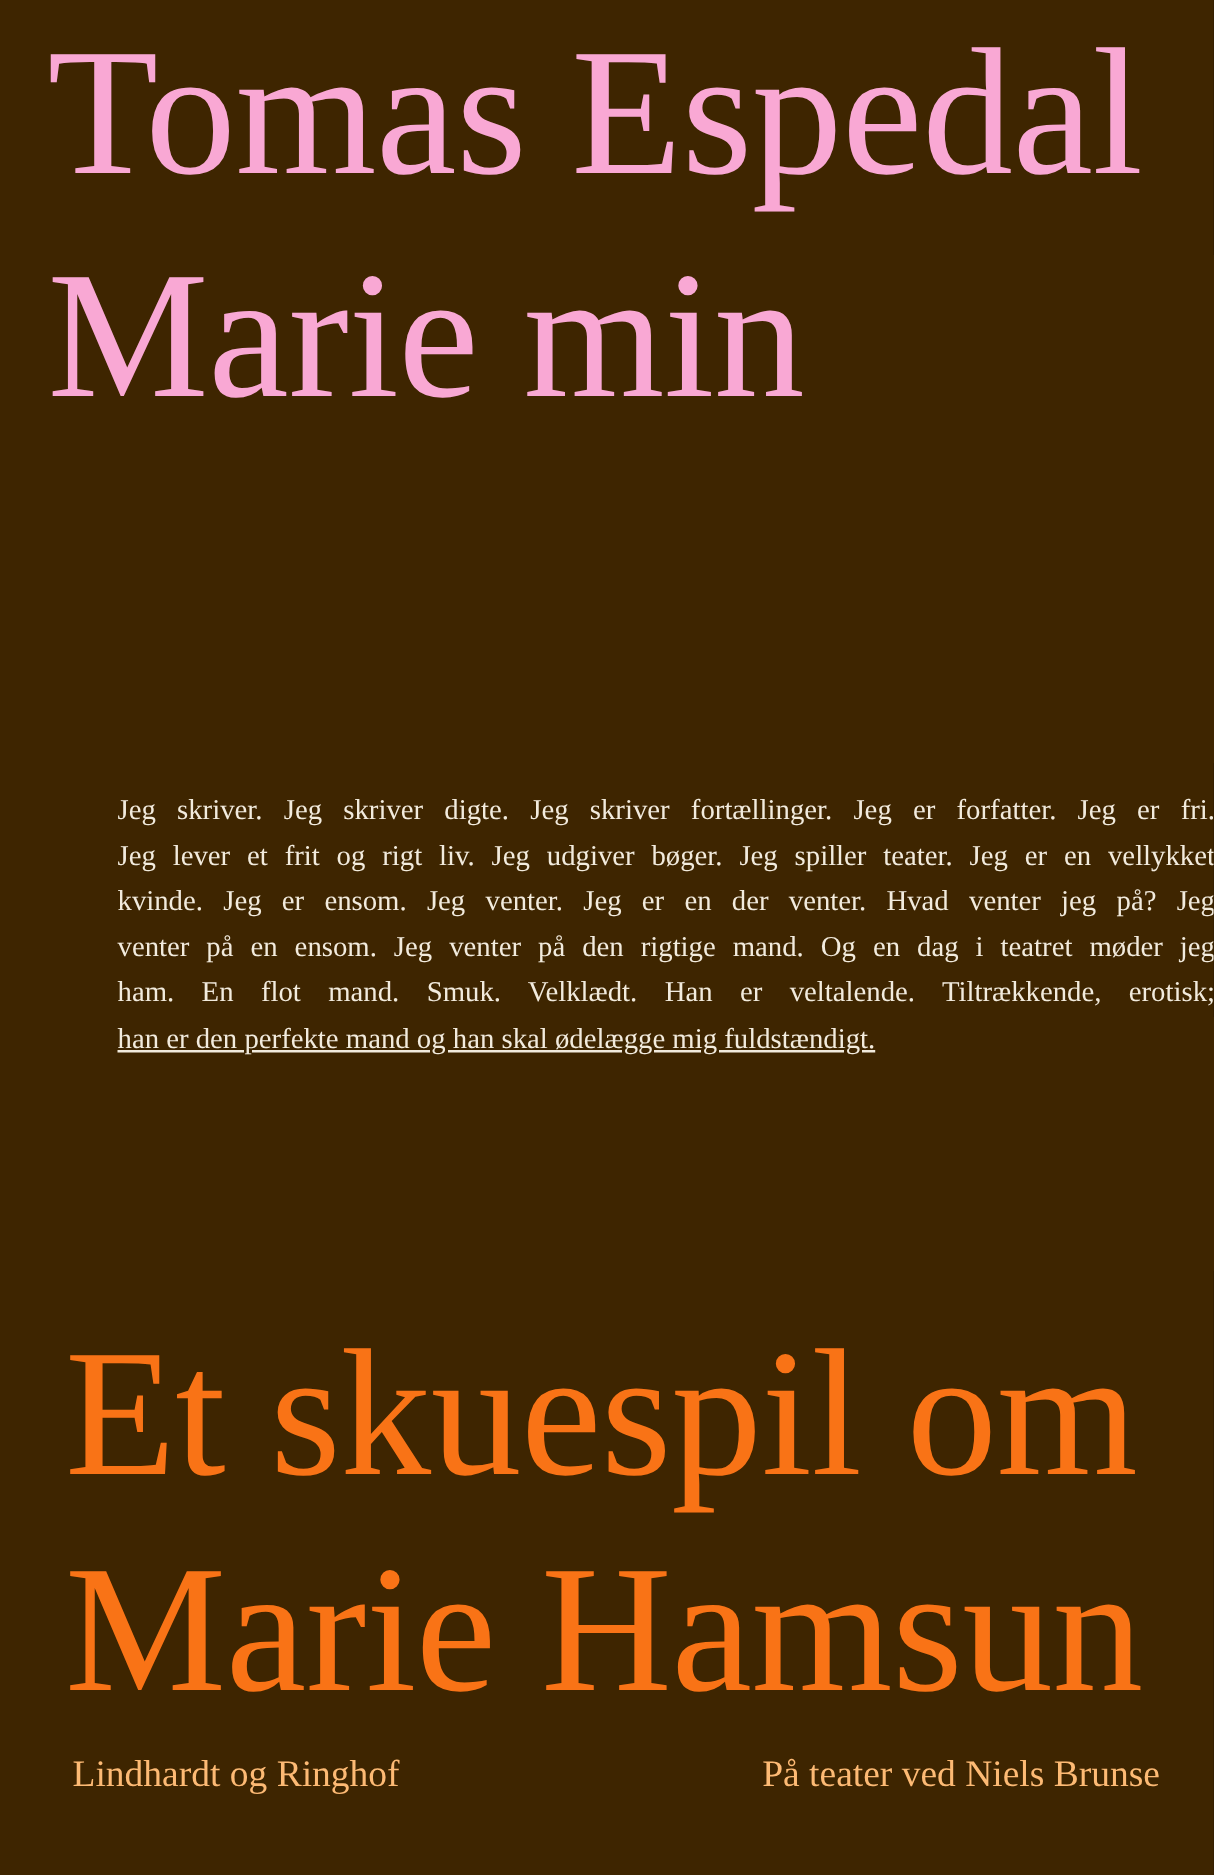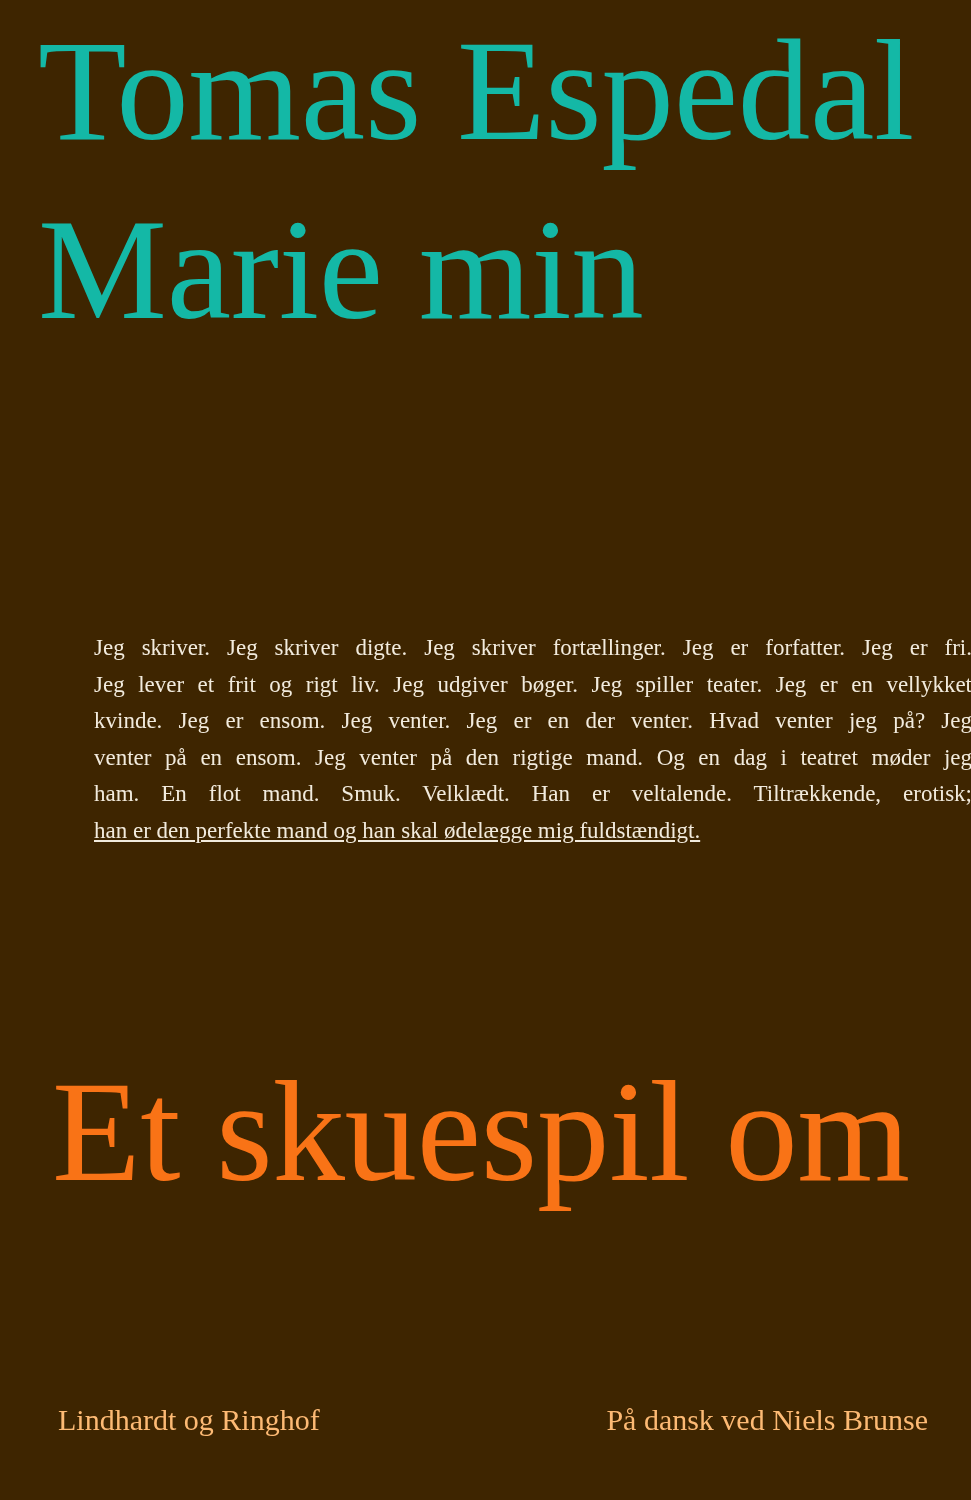--- a/index.html
+++ b/index.html
@@ -62,36 +62,37 @@
     align-items: baseline;
     font-size: 30px;
     line-height: 30px;
   }
 </style>
 </head>
 <body>
 
 <div class="cover" style="background: rgb(62, 37, 0);">
 
-  <div class="author-title-block" style="color: #14b8a6; font-family: Liberation Serif, serif;">
+  <div class="author-title-block" style="color: #f9a8d4; font-family: Liberation Serif, serif;">
     <div>Tomas Espedal</div>
     <div>Marie min</div>
   </div>
 
   <div class="blurb" style="color: rgb(242, 235, 221);">
     <div class="blurb-line">Jeg skriver. Jeg skriver digte. Jeg skriver fortællinger. Jeg er forfatter. Jeg er fri.</div>
     <div class="blurb-line">Jeg lever et frit og rigt liv. Jeg udgiver bøger. Jeg spiller teater. Jeg er en vellykket</div>
     <div class="blurb-line">kvinde. Jeg er ensom. Jeg venter. Jeg er en der venter. Hvad venter jeg på? Jeg</div>
     <div class="blurb-line">venter på en ensom. Jeg venter på den rigtige mand. Og en dag i teatret møder jeg</div>
     <div class="blurb-line">ham. En flot mand. Smuk. Velklædt. Han er veltalende. Tiltrækkende, erotisk;</div>
     <div class="blurb-line last">han er den perfekte mand og han skal ødelægge mig fuldstændigt.</div>
   </div>
 
   <div class="subtitle-block" style="color: #f97316;">
     <div>Et skuespil om</div>
+    <div>Marie Hamsun</div>
   </div>
 
   <div class="footer-row" style="color: #fdba74;">
     <div>Lindhardt og Ringhof</div>
-    <div>På dansk ved Niels Brunse</div>
+    <div>På teater ved Niels Brunse</div>
   </div>
 
 </div>
 
 </body></html>

